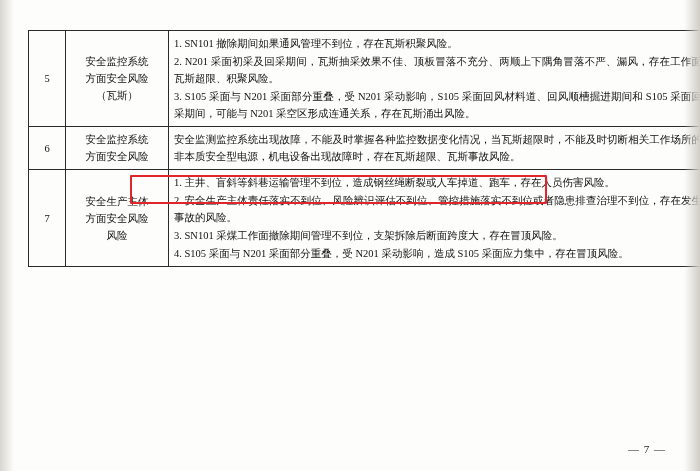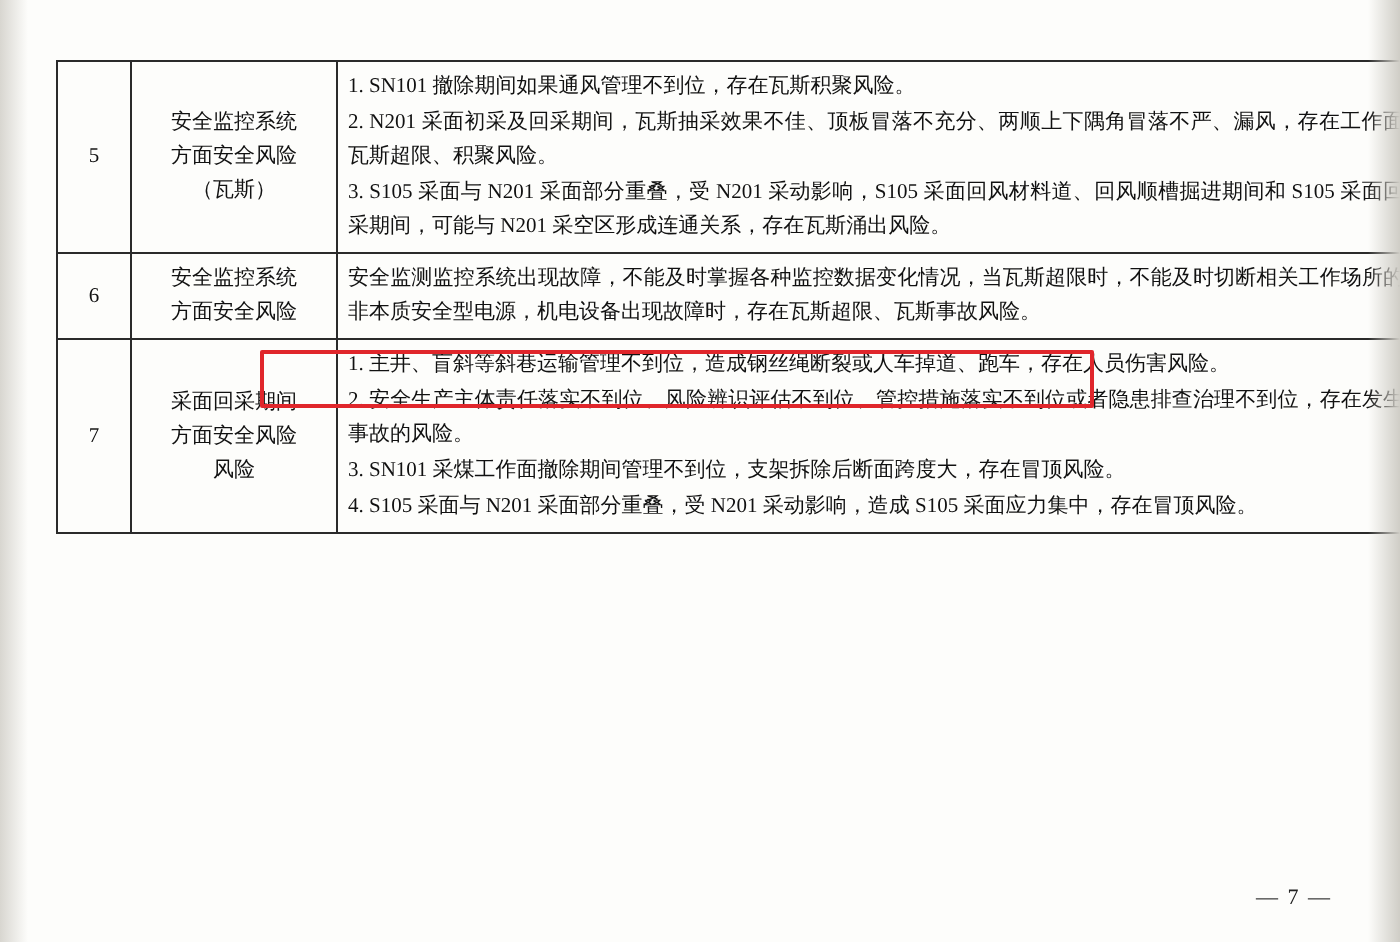--- a/index.html
+++ b/index.html
@@ -130,21 +130,21 @@
           <span class="name-line">安全监控系统</span>
           <span class="name-line">方面安全风险</span>
         </td>
         <td class="col-body">
           <p class="para">安全监测监控系统出现故障，不能及时掌握各种监控数据变化情况，当瓦斯超限时，不能及时切断相关工作场所的非本质安全型电源，机电设备出现故障时，存在瓦斯超限、瓦斯事故风险。</p>
         </td>
       </tr>
       <tr>
         <td class="col-num">7</td>
         <td class="col-name">
-          <span class="name-line">采面回采期间</span>
+          <span class="name-line">安全生产主体</span>
           <span class="name-line">方面安全风险</span>
           <span class="name-line">风险</span>
         </td>
         <td class="col-body">
           <p class="para">1. 主井、盲斜等斜巷运输管理不到位，造成钢丝绳断裂或人车掉道、跑车，存在人员伤害风险。</p>
           <p class="para">2. 安全生产主体责任落实不到位、风险辨识评估不到位、管控措施落实不到位或者隐患排查治理不到位，存在发生事故的风险。</p>
           <p class="para">3. SN101 采煤工作面撤除期间管理不到位，支架拆除后断面跨度大，存在冒顶风险。</p>
           <p class="para">4. S105 采面与 N201 采面部分重叠，受 N201 采动影响，造成 S105 采面应力集中，存在冒顶风险。</p>
         </td>
       </tr>

